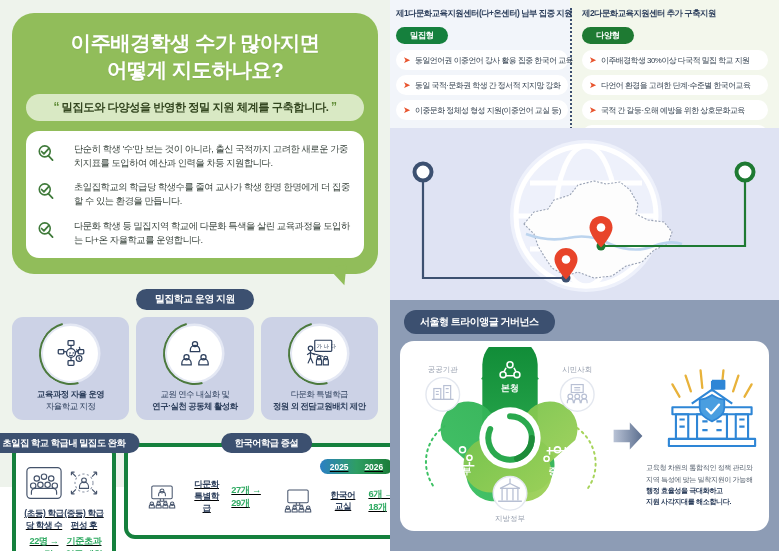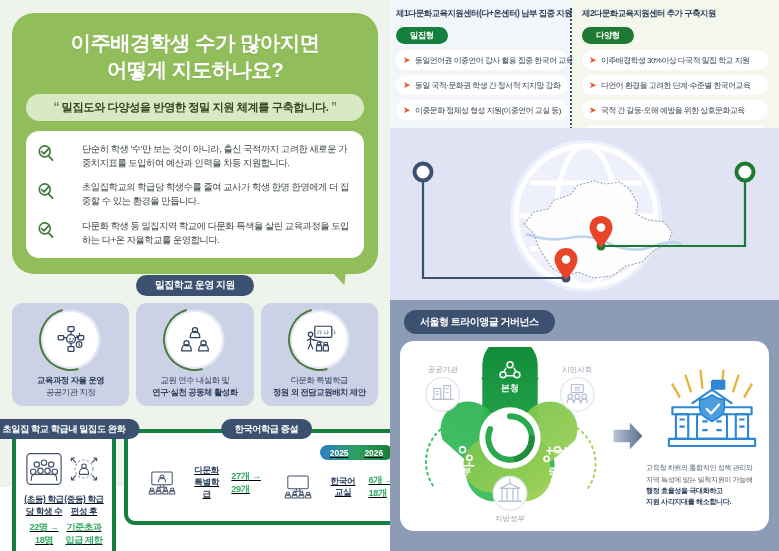--- a/index.html
+++ b/index.html
@@ -46,21 +46,21 @@
     letter-spacing: -0.5px;
     white-space: nowrap;
   }
   .quote { color: #5d8a33; font-size: 12px; font-weight: bold; }
   .hero-card {
     margin-top: 10px;
     background: #ffffff;
     border-radius: 13px;
     padding: 11px 12px 11px 10px;
   }
-  .bullet { display: flex; gap: 26px; align-items: flex-start; margin-bottom: 10px; }
+  .bullet { display: flex; gap: 18px; align-items: flex-start; margin-bottom: 10px; }
   .bullet:last-child { margin-bottom: 0; }
   .bullet-icon { flex: 0 0 auto; width: 20px; height: 20px; margin-top: 1px; }
   .bullet-text {
     font-size: 9.3px; color: #36413a; line-height: 1.52;
     letter-spacing: -0.45px;
   }
   .bubble-tail {
     position: absolute; right: 30px; bottom: -12px;
     width: 0; height: 0;
     border-left: 14px solid transparent;
@@ -73,21 +73,21 @@
   .pill-title {
     display: inline-block;
     background: #3c5070;
     color: #ffffff;
     font-size: 9.8px;
     font-weight: bold;
     letter-spacing: -0.4px;
     padding: 4px 19px;
     border-radius: 11px;
   }
-  .pill-wrap { text-align: center; }
+  .pill-wrap { text-align: center; margin-top: 14px; }
 
   
   .icon-row { display: flex; gap: 7px; margin-top: 7px; }
   .icon-card {
     flex: 1;
     background: #ccd2e6;
     border-radius: 11px;
     padding: 9px 4px 8px 4px;
     text-align: center;
   }
@@ -283,21 +283,21 @@
               <path d="M25.2 18.5h3.3"></path>
             <rect x="16.5" y="29" width="7" height="5.5" rx="1"></rect>
               <path d="M20 25.2V29"></path>
             <path d="M29.5 12.8c1 1 1 2.6 0 3.6-.4.4-2.2 1.2-2.2 1.2s-.8-1.8-.4-2.2" stroke-width="1.3"></path>
             <circle cx="29.5" cy="26.5" r="3.4" stroke-width="1.3"></circle>
               <path d="M29.5 24.8v1.9l1.3.9" stroke-width="1.2"></path>
           </svg>
         </div>
         <div class="ic-label">
           <b>교육과정 자율 운영</b><br>
-          <span>공공기관 지정</span>
+          <span>자율학교 지정</span>
         </div>
       </div>
 
       <div class="icon-card">
         <div class="icon-circle">
           <svg viewBox="0 0 40 40" width="34" height="34" fill="none" stroke="#2d3f5c" stroke-width="1.5">
             <circle cx="20" cy="9.5" r="3"></circle>
               <path d="M14.5 18.5v-2a5.5 5.5 0 0111 0v2z"></path>
             <circle cx="10" cy="25" r="3"></circle>
               <path d="M4.5 34v-2a5.5 5.5 0 0111 0v2z"></path>

